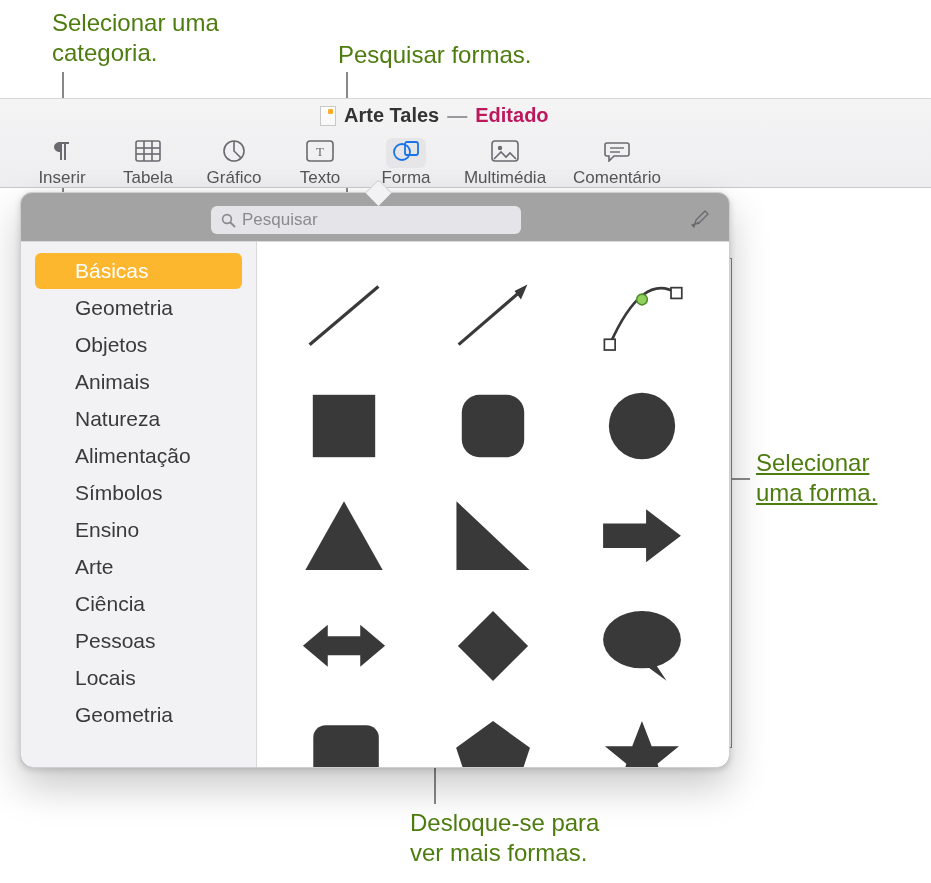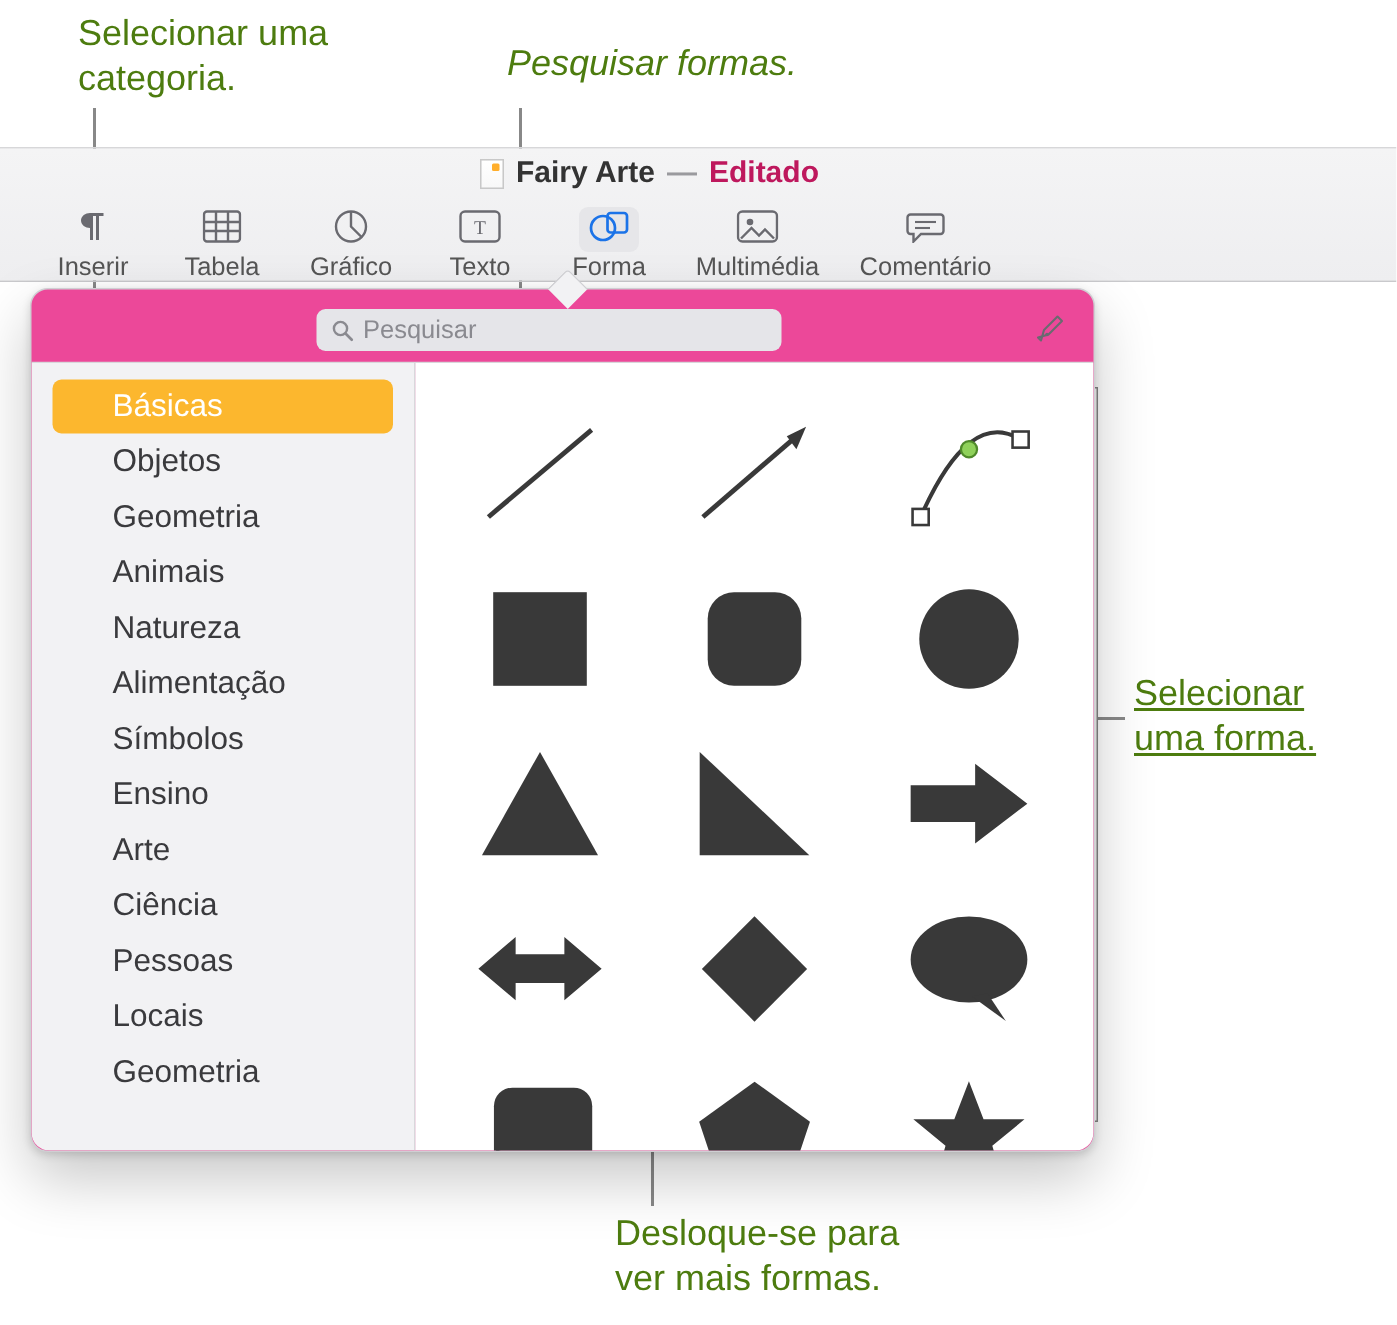--- a/index.html
+++ b/index.html
@@ -80,21 +80,21 @@
   .tb-icon { color:#6a6a70; }
   .tb-btn.active .tb-icon { color:#1b73e8; }
 
   
   .popover {
     position: absolute;
     top: 192px;
     left: 20px;
     width: 710px;
     height: 576px;
-    background: #ec4899;
+    background: #a3a3a3;
     border: 1px solid #cfcfd3;
     border-radius: 12px;
     box-shadow: 0 18px 40px rgba(0,0,0,0.22), 0 2px 6px rgba(0,0,0,0.15);
   }
   .popover::before {
     
     content:"";
     position:absolute;
     top:-10px; left:348px;
     width:18px; height:18px;
@@ -134,21 +134,21 @@
   .pop-body {
     position:absolute;
     top:48px; left:0; right:0; bottom:0;
     display:flex;
     border-top:1px solid #d8d8db;
     border-bottom-left-radius:12px;
     border-bottom-right-radius:12px;
     overflow:hidden;
   }
   .sidebar {
-    width: 256px;
+    width: 236px;
     background:#f2f2f4;
     border-right:1px solid #d8d8db;
     padding: 10px 0 0 0;
     overflow:hidden;
   }
   .sb-item {
     font-size: 21px;
     color:#3a3a3d;
     padding: 6px 0 6px 40px;
     border-radius: 6px;
@@ -182,41 +182,41 @@
   .shape-stroke { stroke:#393939; fill:none; }
 </style>
 </head>
 <body>
 
 <div class="callout" style="top:8px; left:52px; white-space:pre;">Selecionar uma
 categoria.</div>
 <div class="callout-line" style="top:72px; left:62px; width:1.5px; height:196px;"></div>
 <div class="callout-line" style="top:268px; left:62px; width:8px; height:1.5px;"></div>
 
-<div class="callout" style="top:28px; left:338px;font-style:italic;">Pesquisar formas.</div>
+<div class="callout" style="top:40px; left:338px;">Pesquisar formas.</div>
 <div class="callout-line" style="top:72px; left:346px; width:1.5px; height:126px;"></div>
 <div class="callout-line" style="top:198px; left:346px; width:8px; height:1.5px;"></div>
 
 <div class="callout" style="top:448px; left:756px; white-space:pre;text-decoration:underline;">Selecionar
 uma forma.</div>
 
 <div style="position:absolute; top:258px; left:722px; width:10px; height:490px;
             border-right:1.5px solid #888; border-top:1.5px solid #888; border-bottom:1.5px solid #888;"></div>
 <div class="callout-line" style="top:478px; left:732px; width:18px; height:1.5px;"></div>
 
 <div class="callout" style="top:808px; left:410px; white-space:pre;">Desloque-se para
 ver mais formas.</div>
 <div class="callout-line" style="top:760px; left:434px; width:1.5px; height:44px;"></div>
 <div class="callout-line" style="top:760px; left:426px; width:9px; height:1.5px;"></div>
 
 <div class="toolbar-strip"></div>
 
 <div class="titlebar">
   <span class="doc-icon"></span>
-  <span>Fairy Arte</span>
+  <span>Arte Tales</span>
   <span style="color:#9a9a9e;">—</span>
   <span class="edited">Editado</span>
 </div>
 
 <div class="toolbar-buttons">
   <div class="tb-btn">
     <div class="tb-icon-wrap">
         <span class="tb-icon">
       <svg width="24" height="22" viewBox="0 0 24 22">
             <path d="M10 2h9v2h-3v16h-2V4h-2v16h-2V12c-3 0-6-2-6-5s3-5 6-5z" fill="currentColor"></path>
@@ -312,22 +312,22 @@
       <svg width="22" height="22" viewBox="0 0 22 22">
         <path d="M4 18l2-7 9-9 3 3-9 9-7 2 2 2z" fill="none" stroke="currentColor" stroke-width="1.4" stroke-linejoin="round"></path>
         <circle cx="8" cy="14" r="1.2" fill="currentColor"></circle>
       </svg>
     </div>
   </div>
 
   <div class="pop-body">
     <div class="sidebar">
       <div class="sb-item selected">Básicas</div>
+      <div class="sb-item">Geometria</div>
       <div class="sb-item">Objetos</div>
-      <div class="sb-item">Geometria</div>
       <div class="sb-item">Animais</div>
       <div class="sb-item">Natureza</div>
       <div class="sb-item">Alimentação</div>
       <div class="sb-item">Símbolos</div>
       <div class="sb-item">Ensino</div>
       <div class="sb-item">Arte</div>
       <div class="sb-item">Ciência</div>
       <div class="sb-item">Pessoas</div>
       <div class="sb-item">Locais</div>
       <div class="sb-item">Geometria</div>

